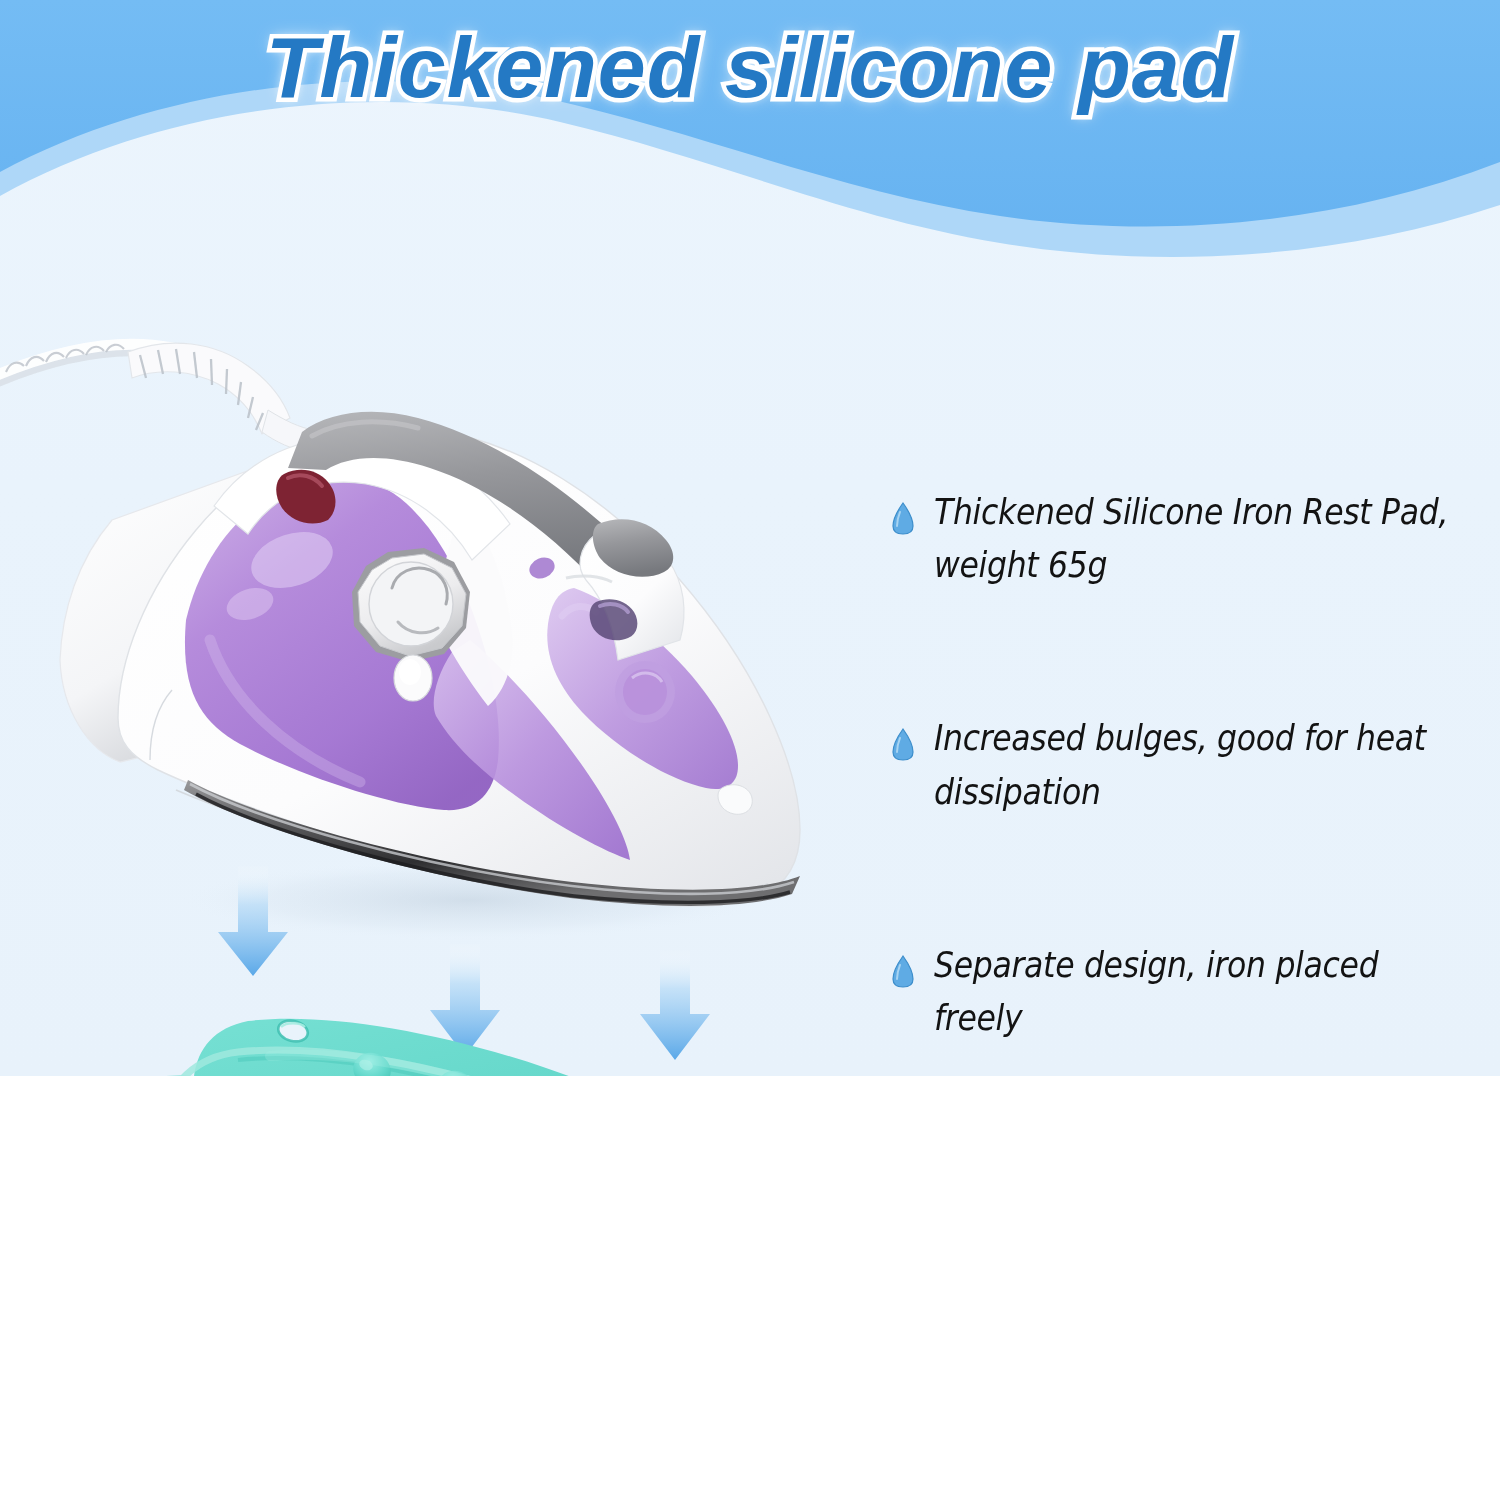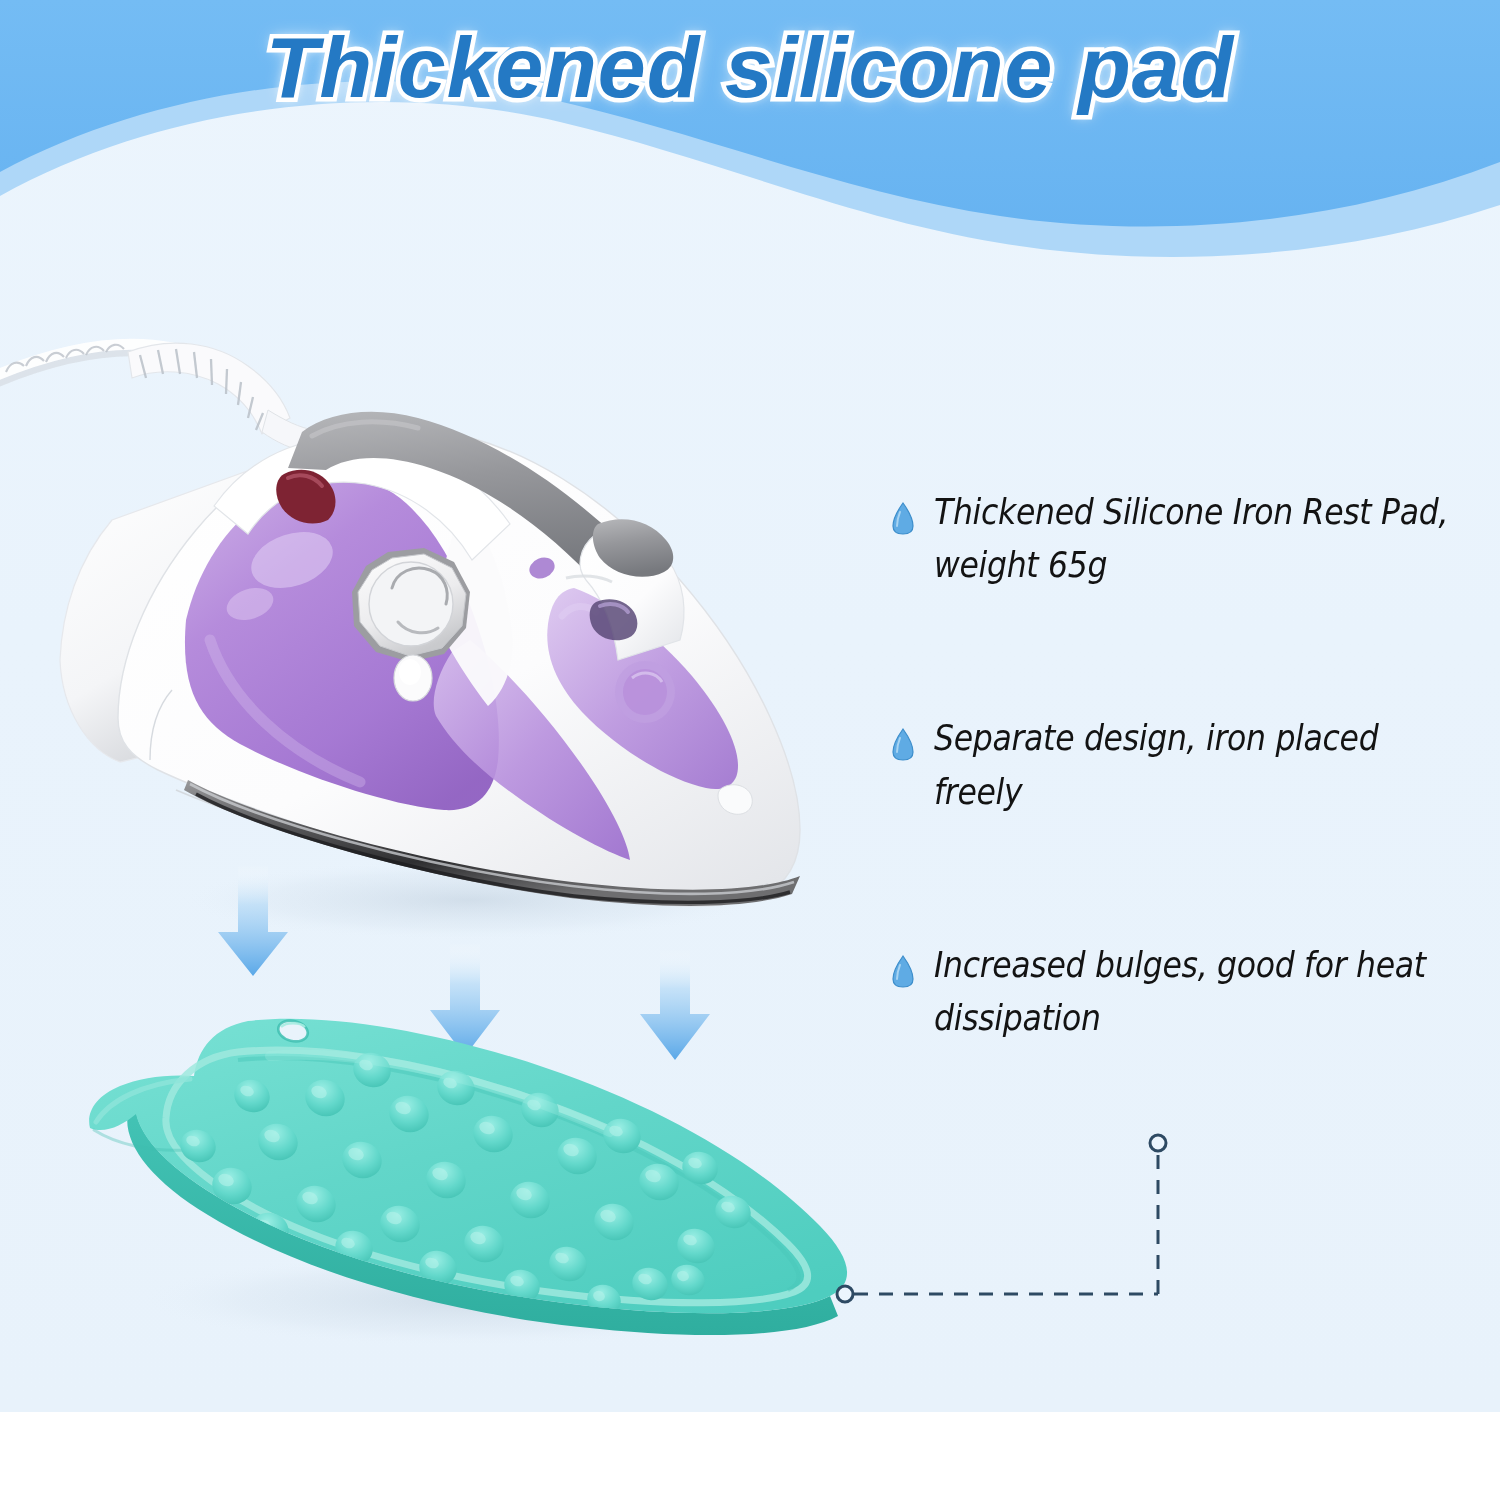--- a/index.html
+++ b/index.html
@@ -4,21 +4,21 @@
 <style>
   html, body {
     margin: 0; padding: 0;
     width: 1500px; height: 1500px;
     overflow: hidden;
     font-family: "Liberation Sans", sans-serif;
   }
 
   #stage {
     position: relative;
-    width: 1500px; height: 1412px;
+    width: 1500px; height: 1076px;
     background: linear-gradient(180deg, #ecf5fd 0%, #e9f3fc 45%, #e8f2fb 100%);
     overflow: hidden;
   }
 
   
   .banner {
     position: absolute;
     left: 0; top: 0;
     width: 1500px; height: 260px;
     overflow: hidden;
@@ -577,28 +577,28 @@
       <span class="feature-text">Thickened Silicone Iron Rest Pad, weight 65g</span>
     </div>
 
     <div class="feature-item">
       <span class="bullet-icon">
         <svg width="22" height="34" viewBox="0 0 22 34" xmlns="http://www.w3.org/2000/svg">
           <path d="M11,1 C16,8 21,17 21,24 C21,29 18,32 11,32 C4,32 1,29 1,24 C1,17 6,8 11,1 Z" fill="#5fabe4" stroke="#3d8ecb" stroke-width="1.2"></path>
           <path d="M8,10 C6,15 5,20 5,24" stroke="#a8d4f2" stroke-width="2" fill="none" stroke-linecap="round"></path>
         </svg>
       </span>
-      <span class="feature-text">Separate design, iron placed freely</span>
+      <span class="feature-text">Increased bulges, good for heat dissipation</span>
     </div>
 
     <div class="feature-item">
       <span class="bullet-icon">
         <svg width="22" height="34" viewBox="0 0 22 34" xmlns="http://www.w3.org/2000/svg">
           <path d="M11,1 C16,8 21,17 21,24 C21,29 18,32 11,32 C4,32 1,29 1,24 C1,17 6,8 11,1 Z" fill="#5fabe4" stroke="#3d8ecb" stroke-width="1.2"></path>
           <path d="M8,10 C6,15 5,20 5,24" stroke="#a8d4f2" stroke-width="2" fill="none" stroke-linecap="round"></path>
         </svg>
       </span>
-      <span class="feature-text">Increased bulges, good for heat dissipation</span>
+      <span class="feature-text">Separate design, iron placed freely</span>
     </div>
 
   </div>
 
 </div>
 
 </body></html>

